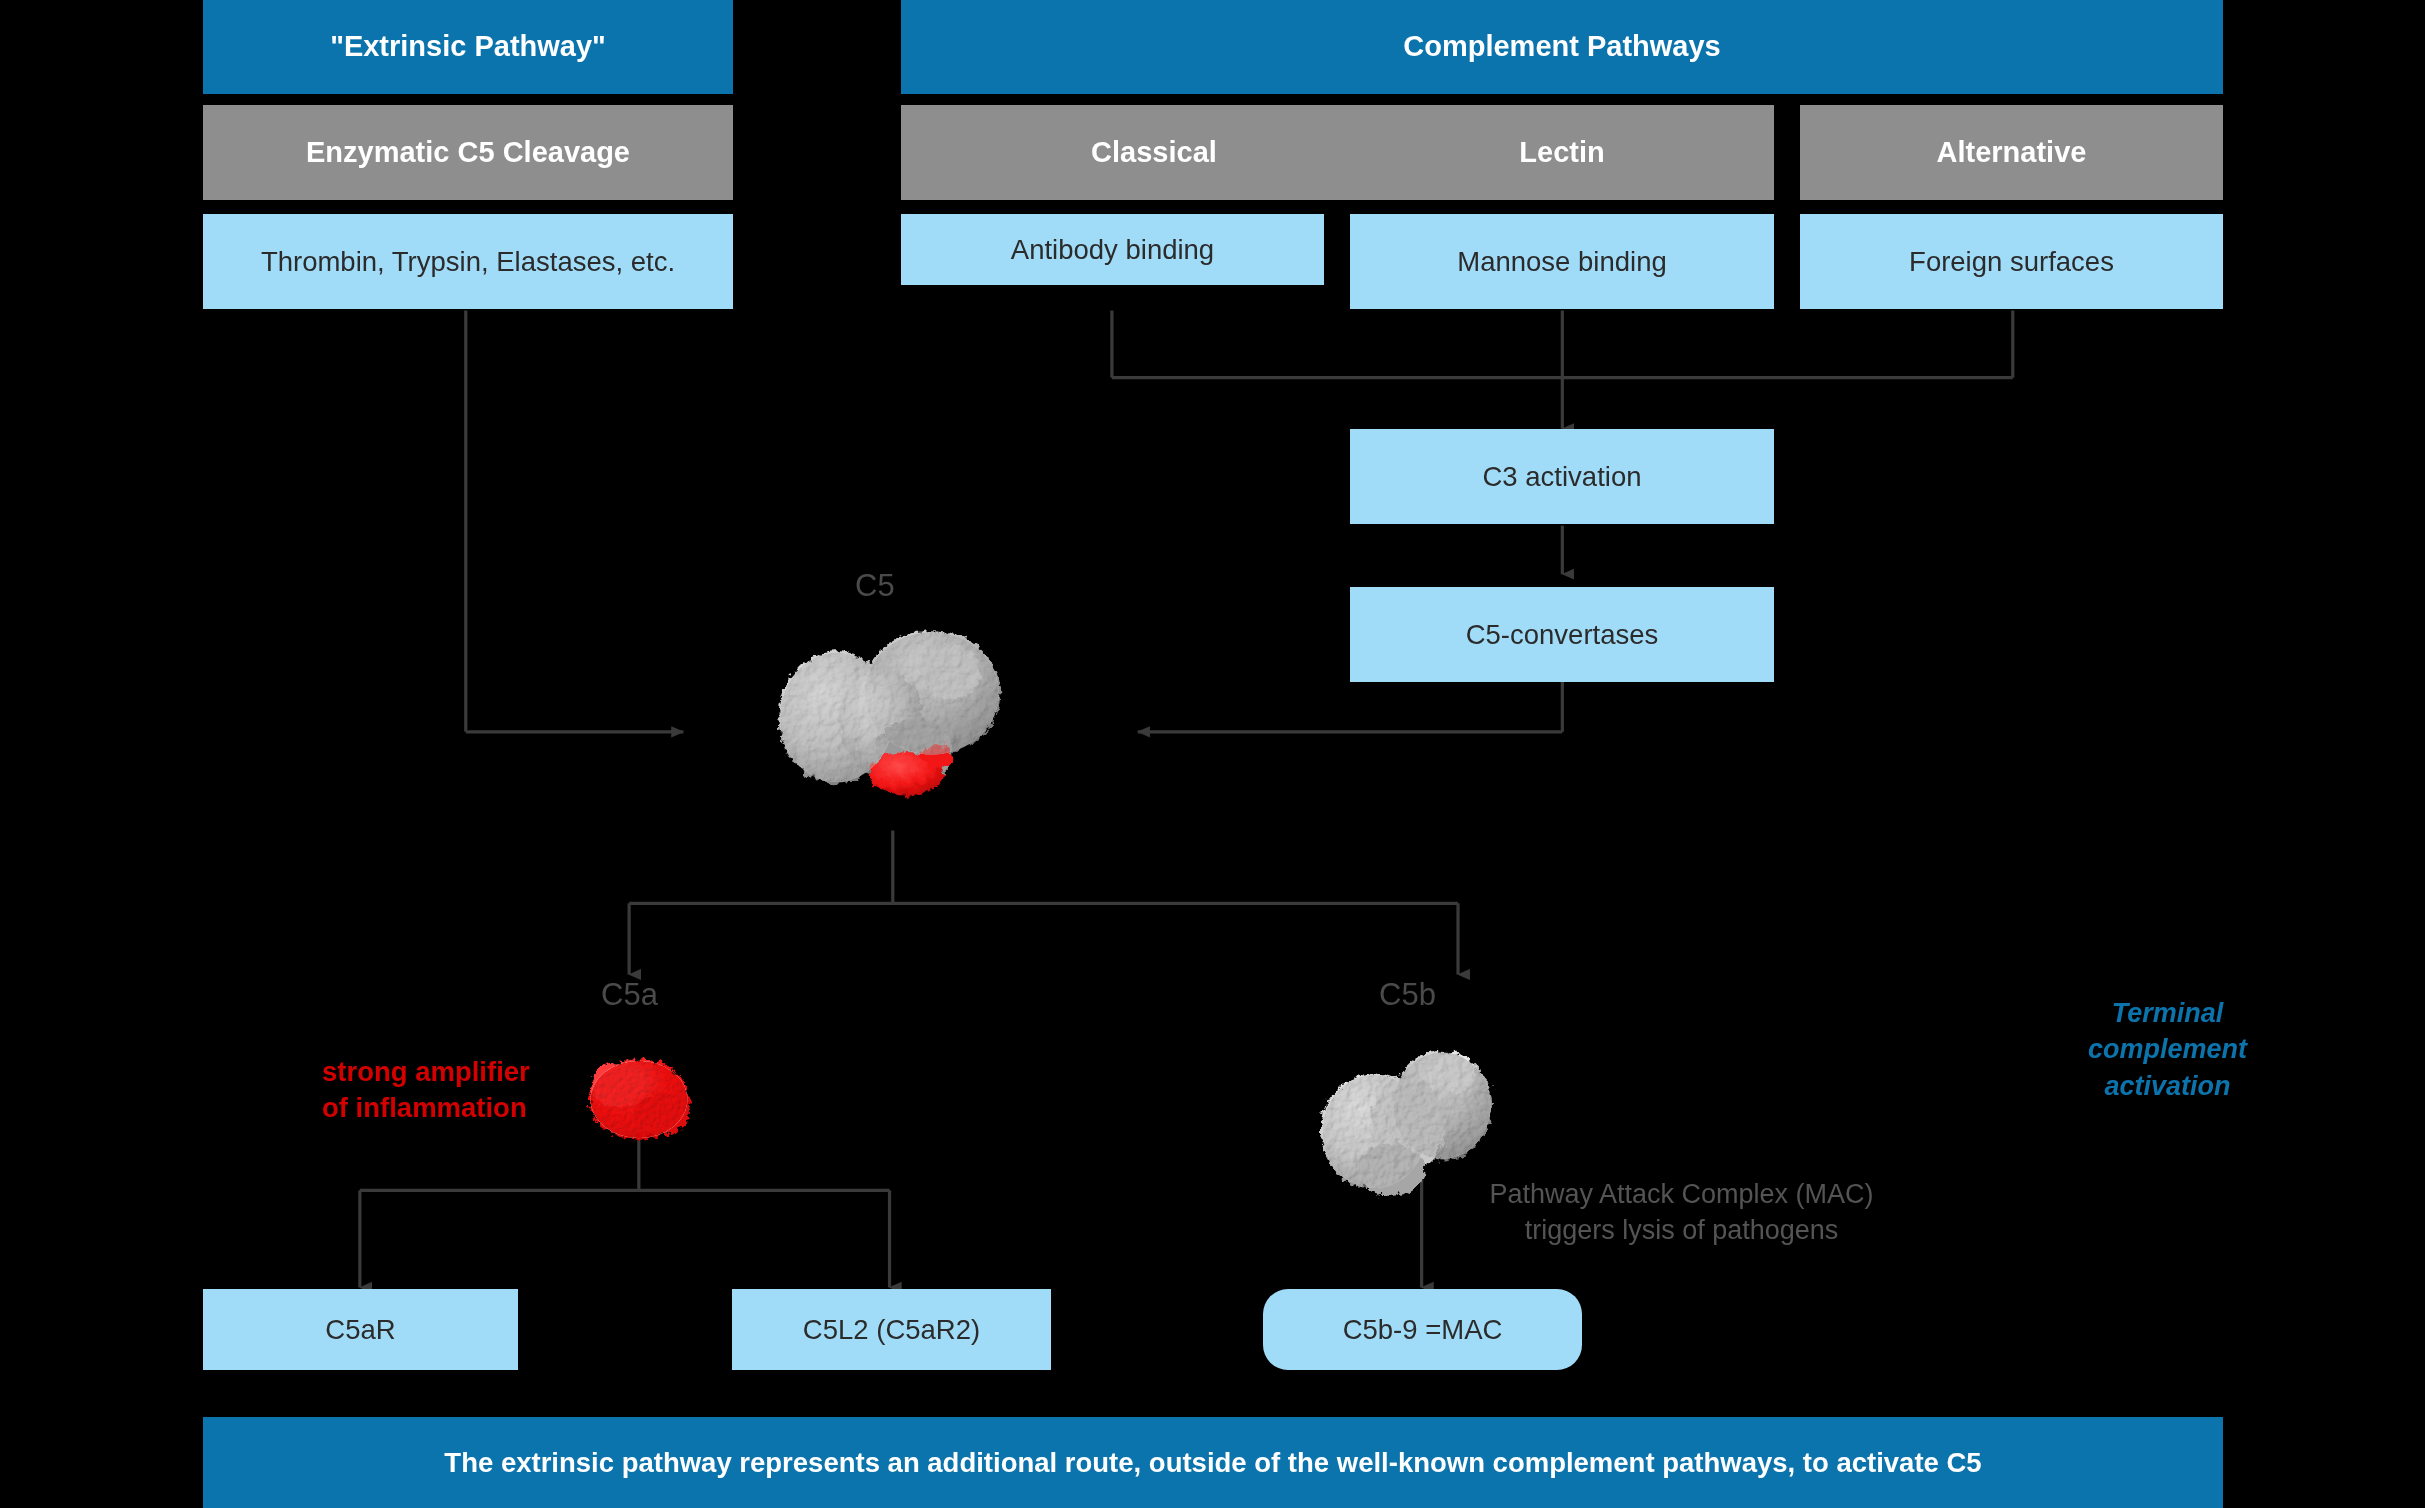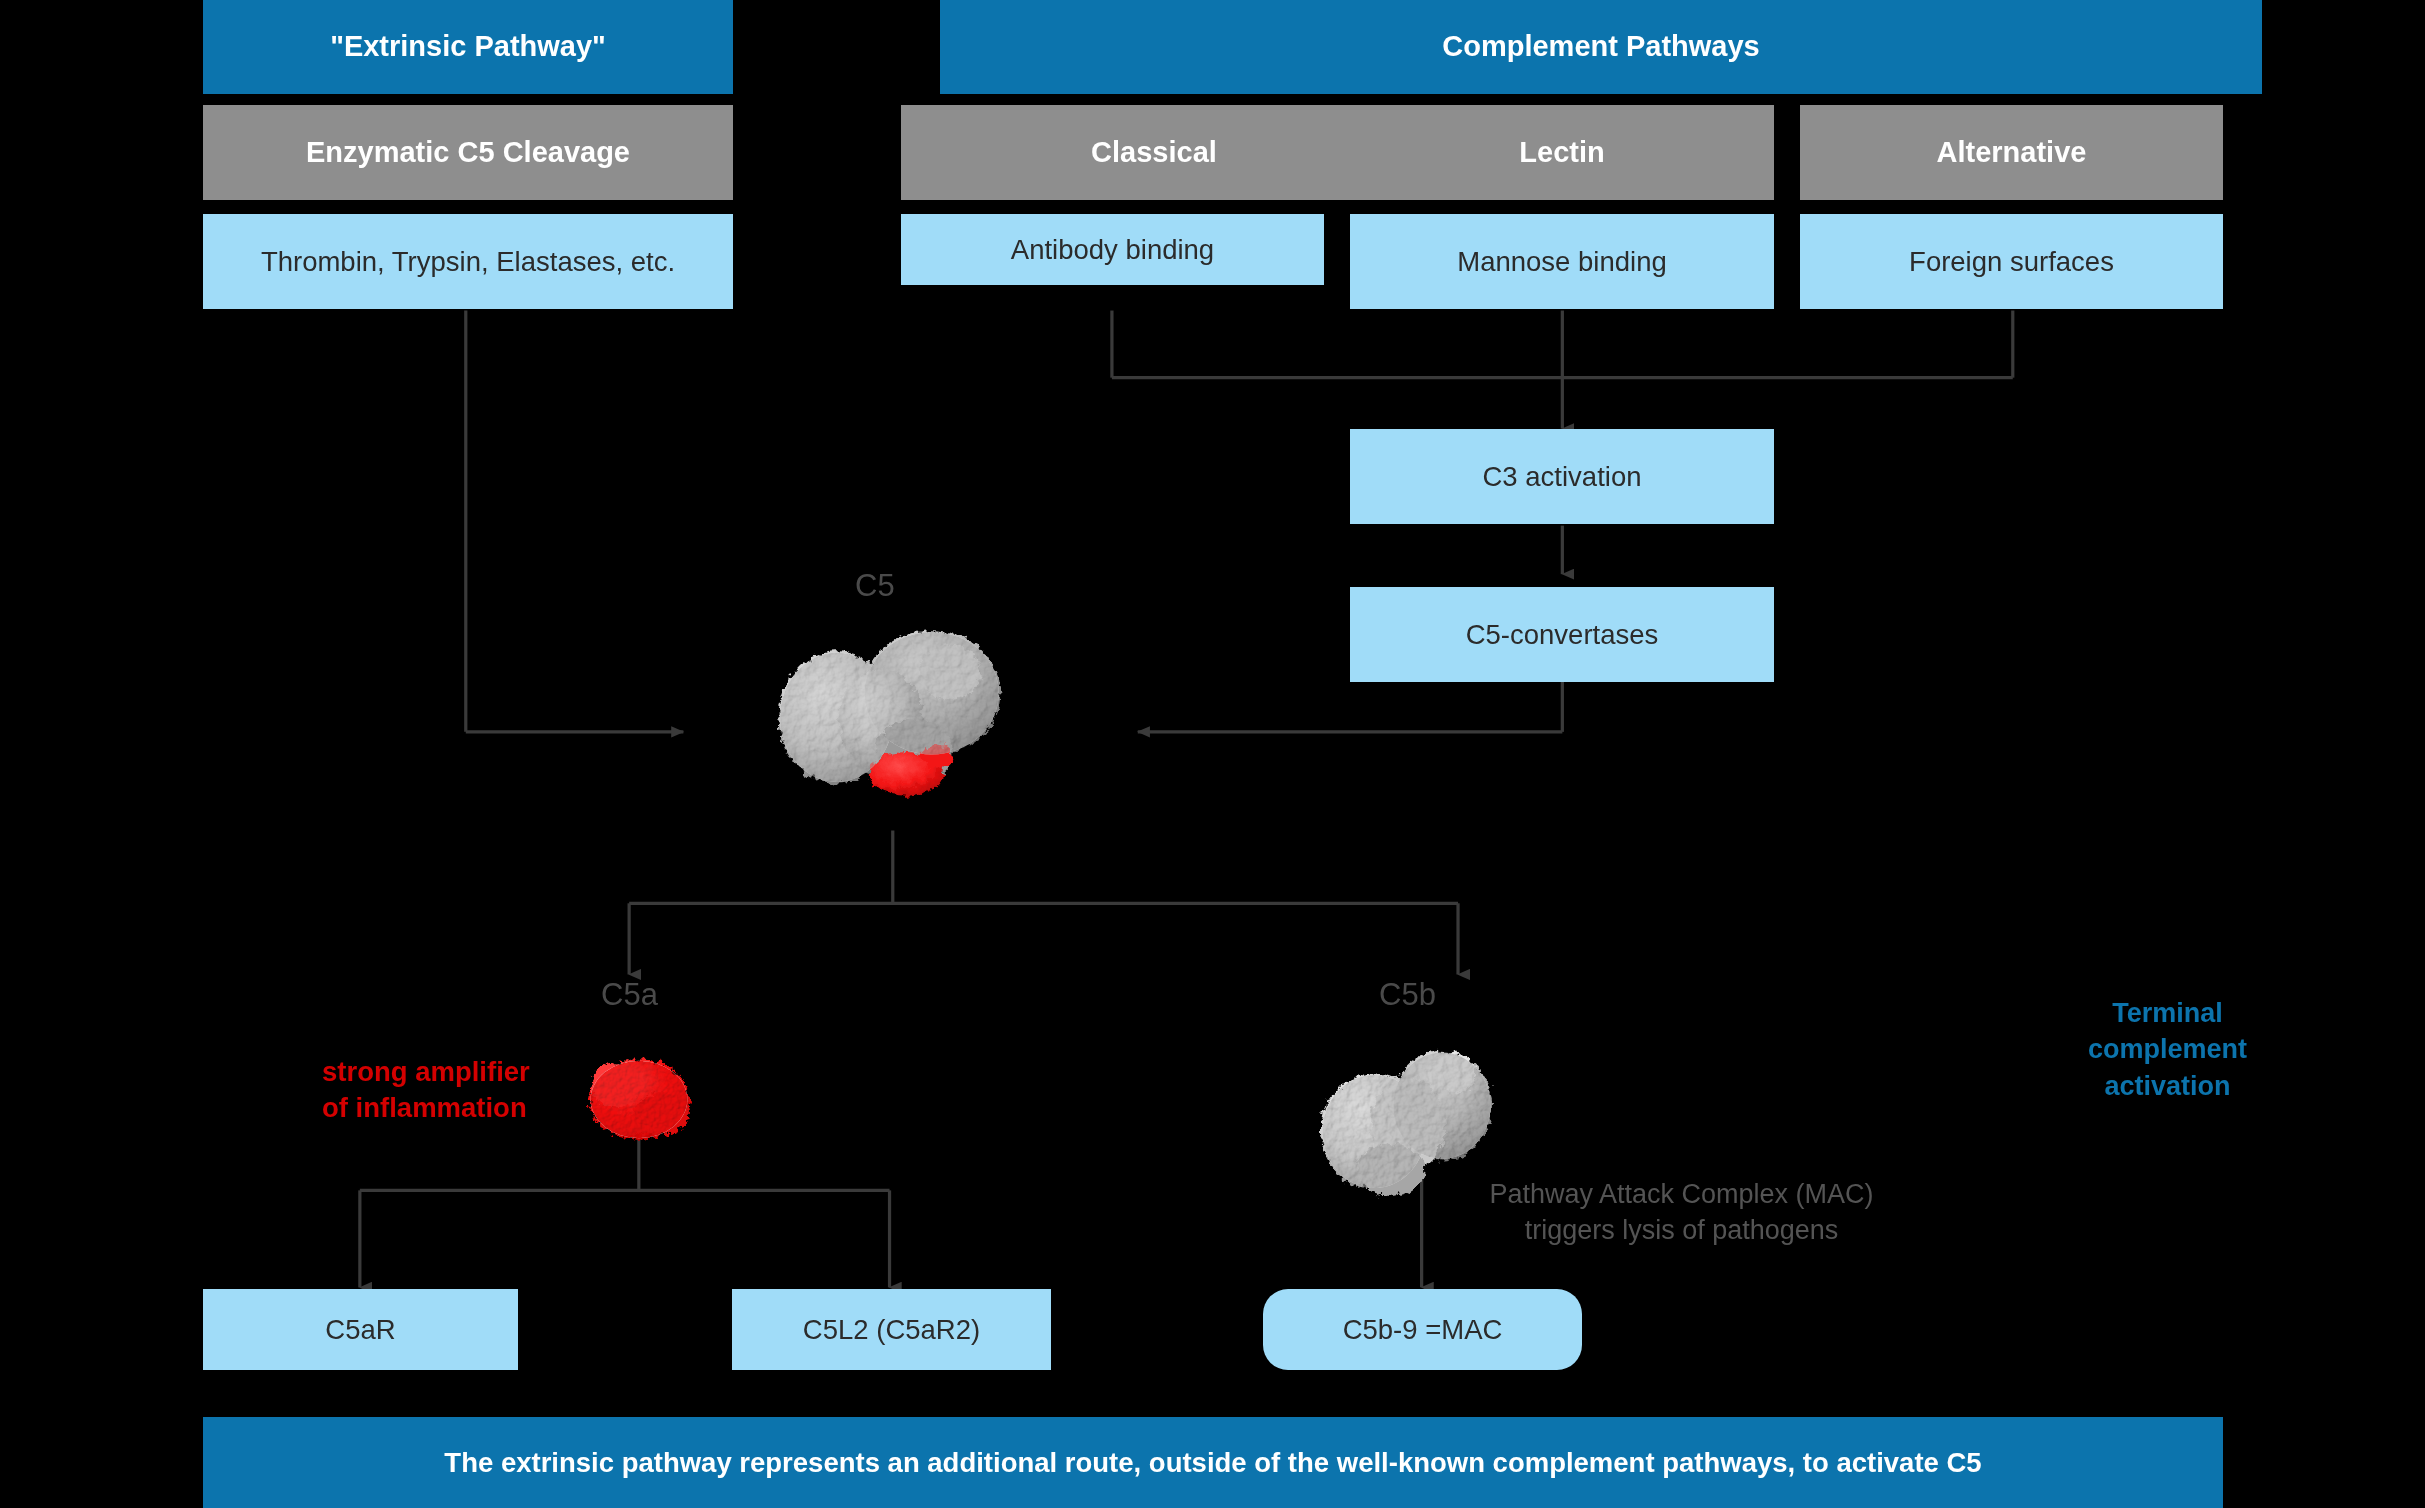--- a/index.html
+++ b/index.html
@@ -250,21 +250,21 @@
     <g filter="url(#bumpy3)" opacity="0.55">
       <ellipse cx="92" cy="128" rx="64" ry="70" fill="#C4C4C4"></ellipse>
       <ellipse cx="176" cy="96" rx="60" ry="66" fill="#B4B4B4"></ellipse>
     </g>
   </svg>
 
   <div class="box hdr-blue" style="left:203px; top:0px; width:530px; height:94px;">
     <span>"Extrinsic Pathway"</span>
   </div>
 
-  <div class="box hdr-blue" style="left:901px; top:0px; width:1322px; height:94px;margin-left:39px;">
+  <div class="box hdr-blue" style="left:901px; top:0px; width:1322px; height:94px;">
     <span>Complement Pathways</span>
   </div>
 
   <div class="box hdr-gray" style="left:203px; top:105px; width:530px; height:95px;">
     <span>Enzymatic C5 Cleavage</span>
   </div>
 
   <div class="box hdr-gray" style="left:901px; top:105px; width:506px; height:95px;">
     <span>Classical</span>
   </div>
@@ -316,21 +316,21 @@
   <div class="redlabel" style="left:322px; top:1054px; width:243px;">
     <div>strong amplifier</div>
     <div>of inflammation</div>
   </div>
 
   <div class="graylabel" style="left:1423px; top:1176px; width:517px;">
     <div>Pathway Attack Complex (MAC)</div>
     <div>triggers lysis of pathogens</div>
   </div>
 
-  <div class="bluelabel" style="left:2038px; top:995px; width:259px;">
+  <div class="bluelabel" style="left:2038px; top:995px; width:259px;font-style:italic;">
     <div>Terminal</div>
     <div>complement</div>
     <div>activation</div>
   </div>
 
   <div class="box lightblue" style="left:203px; top:1289px; width:315px; height:81px;">
     <span>C5aR</span>
   </div>
 
   <div class="box lightblue" style="left:732px; top:1289px; width:319px; height:81px;">

